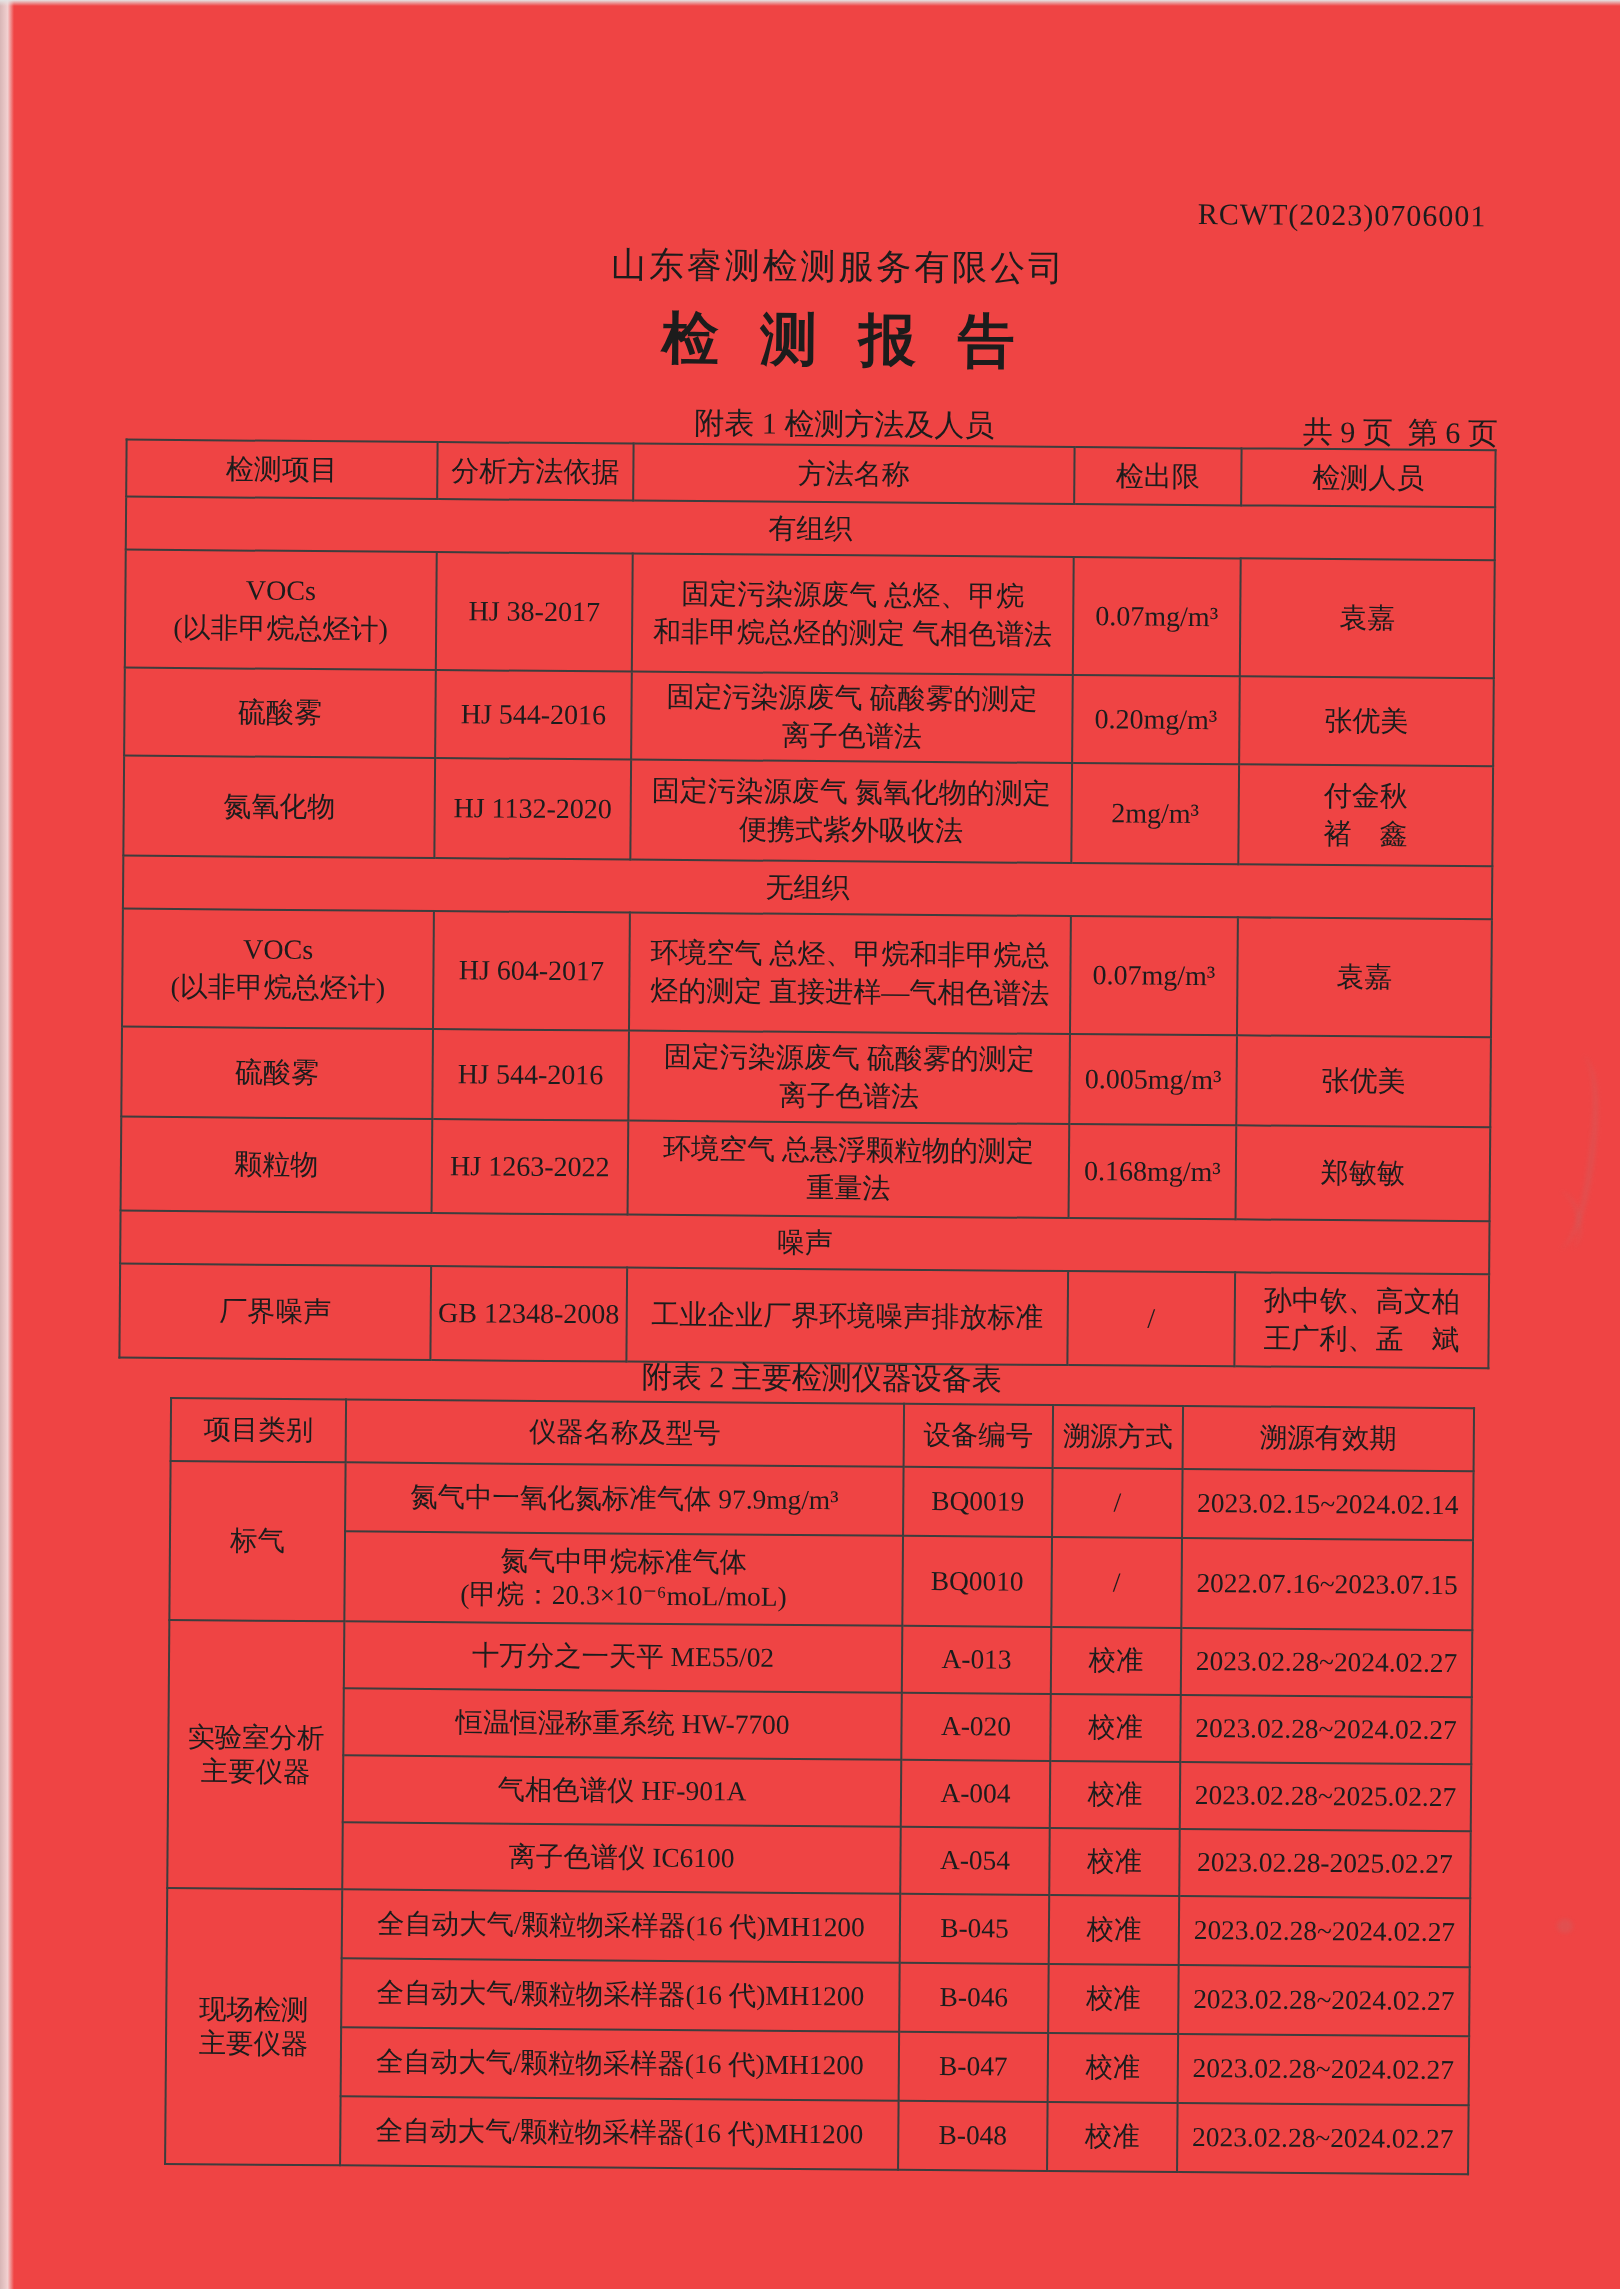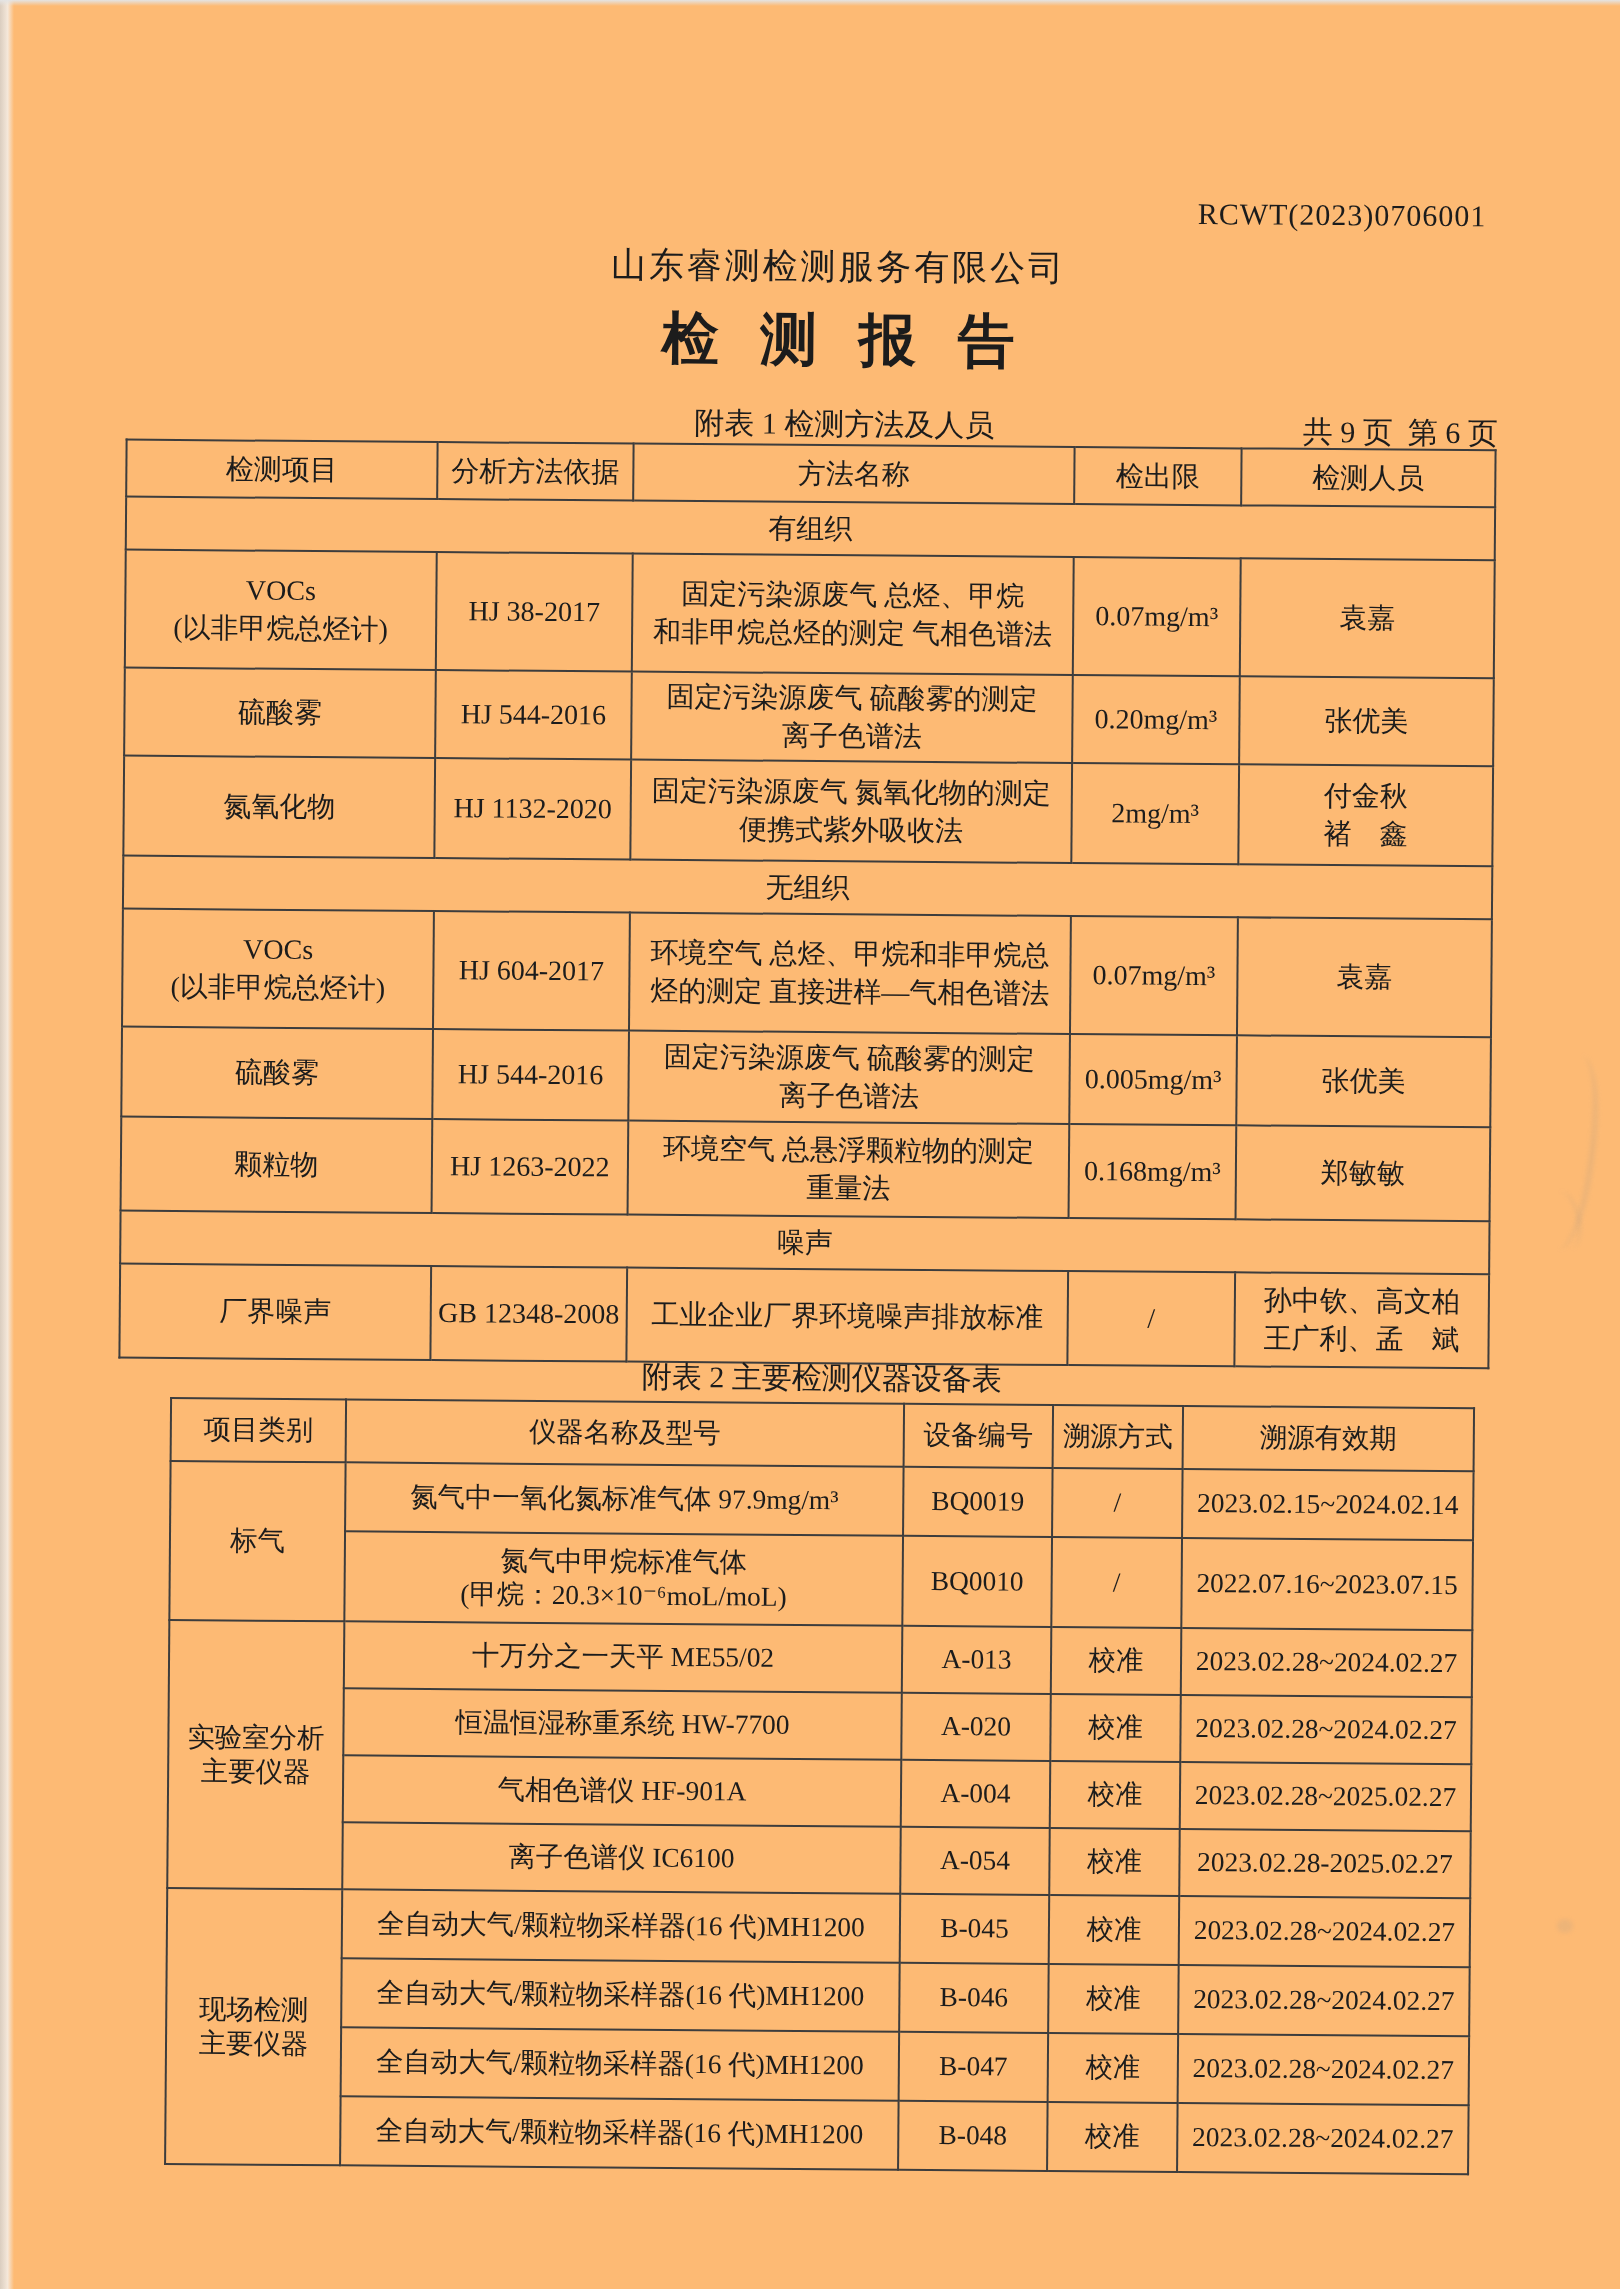--- a/index.html
+++ b/index.html
@@ -5,21 +5,21 @@
   html, body {
     margin: 0; padding: 0;
     width: 1620px; height: 2290px;
     background: #ffffff;
     font-family: "Liberation Serif", "DejaVu Serif", serif;
     color: #1c1c1c;
   }
   .page {
     position: relative;
     width: 1620px; height: 2290px;
-    background: #fdba74;
+    background: #ef4444;
     overflow: hidden;
   }
   
   .edge-left {
     position: absolute; left: 0; top: 0; width: 13.7px; height: 100%;
     background: linear-gradient(to right, #d2d2d2, #f3f3f3 55%, rgba(255,255,255,0));
     opacity: .8;
   }
   .edge-top {
     position: absolute; left: 0; top: 0; width: 100%; height: 5.9px;

